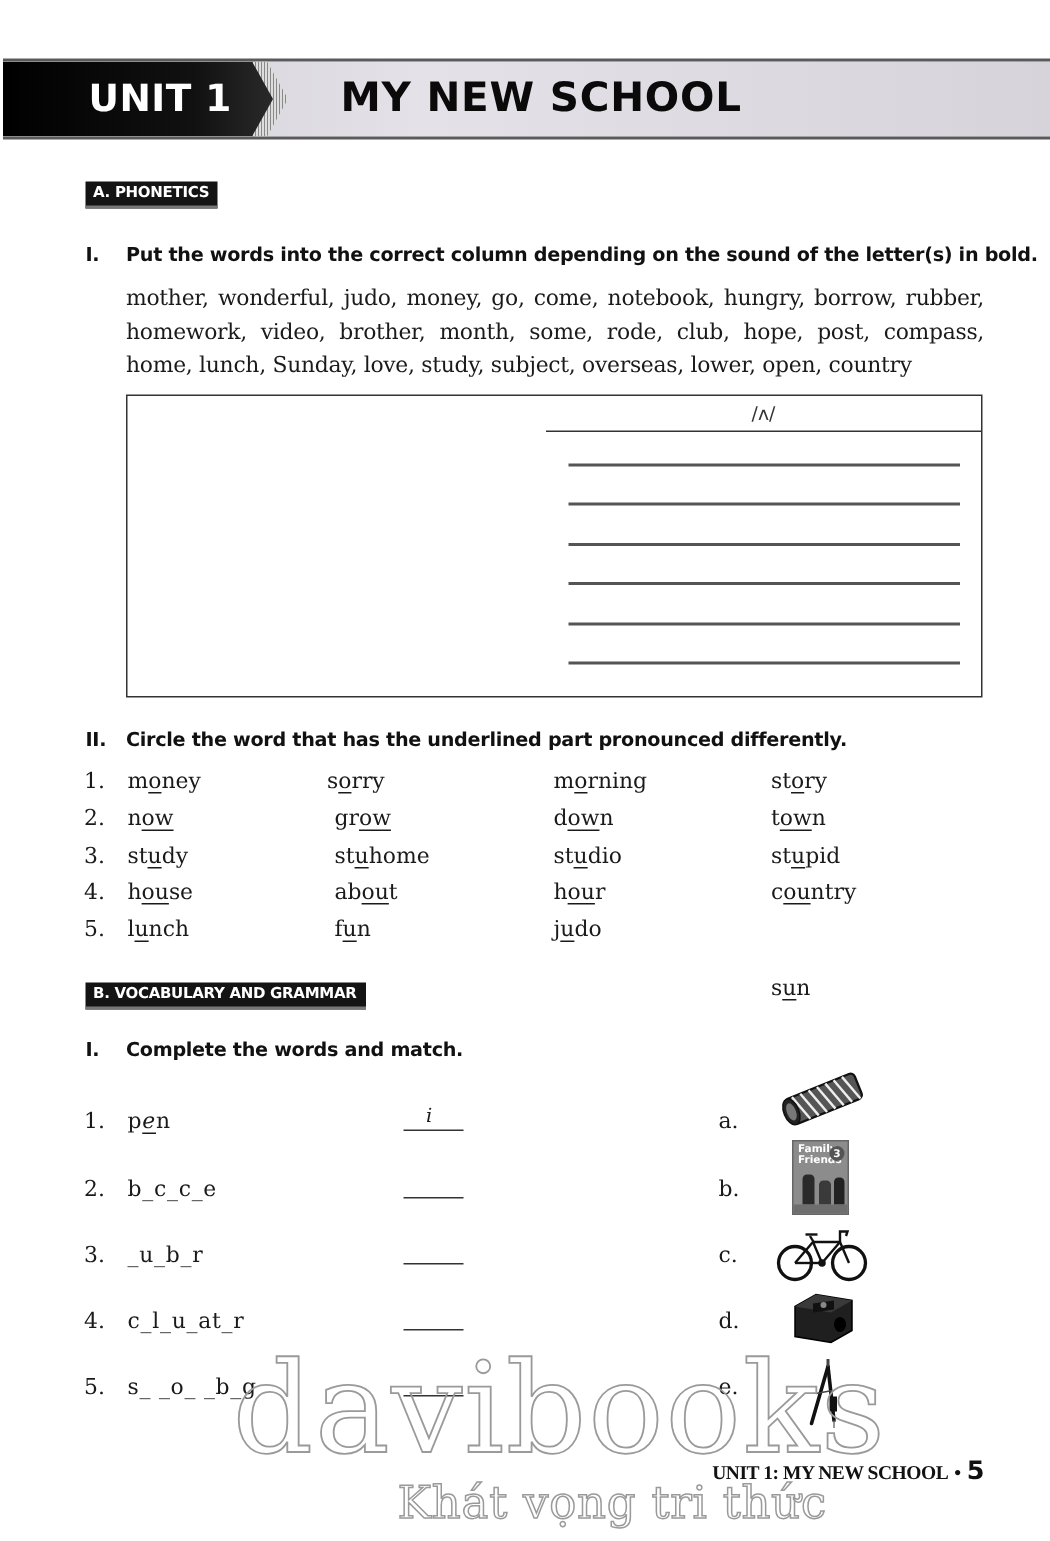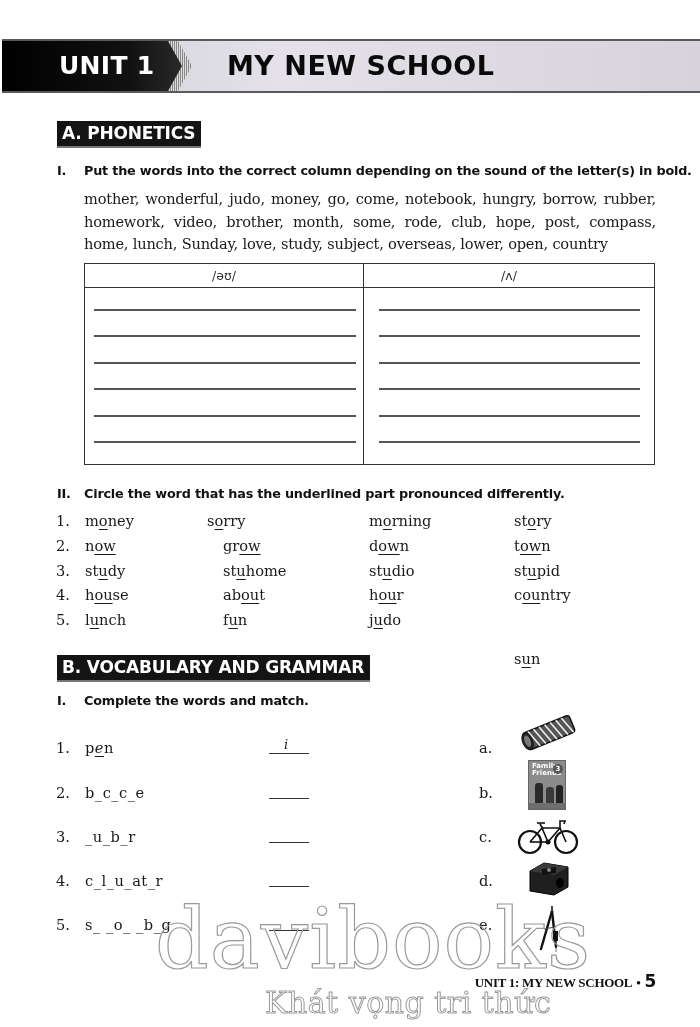--- a/index.html
+++ b/index.html
@@ -16,21 +16,21 @@
   .banner-chevron { position: absolute; left: 166px; top: 0; width: 24px; height: 100%;
     background: repeating-linear-gradient(90deg, #888 0 1px, #ddd 1px 2px);
     clip-path: polygon(0 0, 10px 0, 24px 50%, 10px 100%, 0 100%, 14px 50%); }
   .banner-unit-text { position: absolute; left: 57px; top: 10px; color: #fff;
     font-family: "DejaVu Sans", sans-serif; font-weight: bold; font-size: 25px; letter-spacing: 0.3px; }
   .banner-title { position: absolute; left: 225px; top: 9px; color: #0a0a0a;
     font-family: "DejaVu Sans", sans-serif; font-weight: bold; font-size: 27px; letter-spacing: 0.5px; }
 
   
   .sec-head { position: absolute; background: #141414; color: #fff; font-family: "DejaVu Sans", sans-serif;
-    font-weight: bold; font-size: 17px; padding: 2px 6px 3px 5px; letter-spacing: -0.2px;
+    font-weight: bold; font-size: 10px; padding: 2px 6px 3px 5px; letter-spacing: -0.2px;
     border-bottom: 2px solid #777; }
 
   .instr { position: absolute; font-family: "DejaVu Sans", sans-serif; font-size: 12.8px;
     font-weight: 600; color: #111; letter-spacing: -0.2px; }
   .instr .num { position: absolute; left: 0; }
   .instr .txt { position: absolute; left: 27px; white-space: nowrap; }
 
   .wordlist { position: absolute; left: 84px; top: 188px; width: 572px; font-size: 14.6px;
     line-height: 22.5px; text-align: justify; text-align-last: left; color: #1a1a1a; letter-spacing: -0.2px; }
 
@@ -85,50 +85,41 @@
 <div class="sec-head" style="left:57px; top:121px;">A. PHONETICS</div>
 
 <div class="instr" style="left:57px; top:163px;">
   <span class="num">I.</span>
   <span class="txt">Put the words into the correct column depending on the sound of the letter(s) in bold.</span>
 </div>
 
 <div class="wordlist">mother, wonderful, judo, money, go, come, notebook, hungry, borrow, rubber, homework, video, brother, month, some, rode, club, hope, post, compass, home, lunch, Sunday, love, study, subject, overseas, lower, open, country</div>
 
 <div class="ptable">
-  <div class="col left">
-    <div class="hdr">/əʊ/</div>
-    <div class="line" style="left:9px; width:262px; top:45px;"></div>
-    <div class="line" style="left:9px; width:262px; top:71px;"></div>
-    <div class="line" style="left:9px; width:262px; top:98px;"></div>
-    <div class="line" style="left:9px; width:262px; top:124px;"></div>
-    <div class="line" style="left:9px; width:262px; top:151px;"></div>
-    <div class="line" style="left:9px; width:262px; top:177px;"></div>
-  </div>
   <div class="col right">
     <div class="hdr">/ʌ/</div>
     <div class="line" style="left:15px; width:261px; top:45px;"></div>
     <div class="line" style="left:15px; width:261px; top:71px;"></div>
     <div class="line" style="left:15px; width:261px; top:98px;"></div>
     <div class="line" style="left:15px; width:261px; top:124px;"></div>
     <div class="line" style="left:15px; width:261px; top:151px;"></div>
     <div class="line" style="left:15px; width:261px; top:177px;"></div>
   </div>
 </div>
 
 <div class="instr" style="left:57px; top:486px;">
   <span class="num">II.</span>
   <span class="txt">Circle the word that has the underlined part pronounced differently.</span>
 </div>
 
 <div id="ex2-rows">
     <div class="row" style="top: 512px;">
       <span class="n">1.</span>
       <span class="w" style="left: 29px;"><span>m</span><span class="u">o</span><span>ney</span></span>
-      <span class="w" style="left: 151px;"><span>s</span><span class="u">o</span><span>rry</span></span>
+      <span class="w" style="left: 162px;"><span>s</span><span class="u">o</span><span>rry</span></span>
       <span class="w" style="left: 313px;"><span>m</span><span class="u">o</span><span>rning</span></span>
       <span class="w" style="left: 458px;"><span>st</span><span class="u">o</span><span>ry</span></span>
     </div>
     <div class="row" style="top: 536.8px;">
       <span class="n">2.</span>
       <span class="w" style="left: 29px;"><span>n</span><span class="u">ow</span><span></span></span>
       <span class="w" style="left: 167px;"><span>gr</span><span class="u">ow</span><span></span></span>
       <span class="w" style="left: 313px;"><span>d</span><span class="u">ow</span><span>n</span></span>
       <span class="w" style="left: 458px;"><span>t</span><span class="u">ow</span><span>n</span></span>
     </div>

